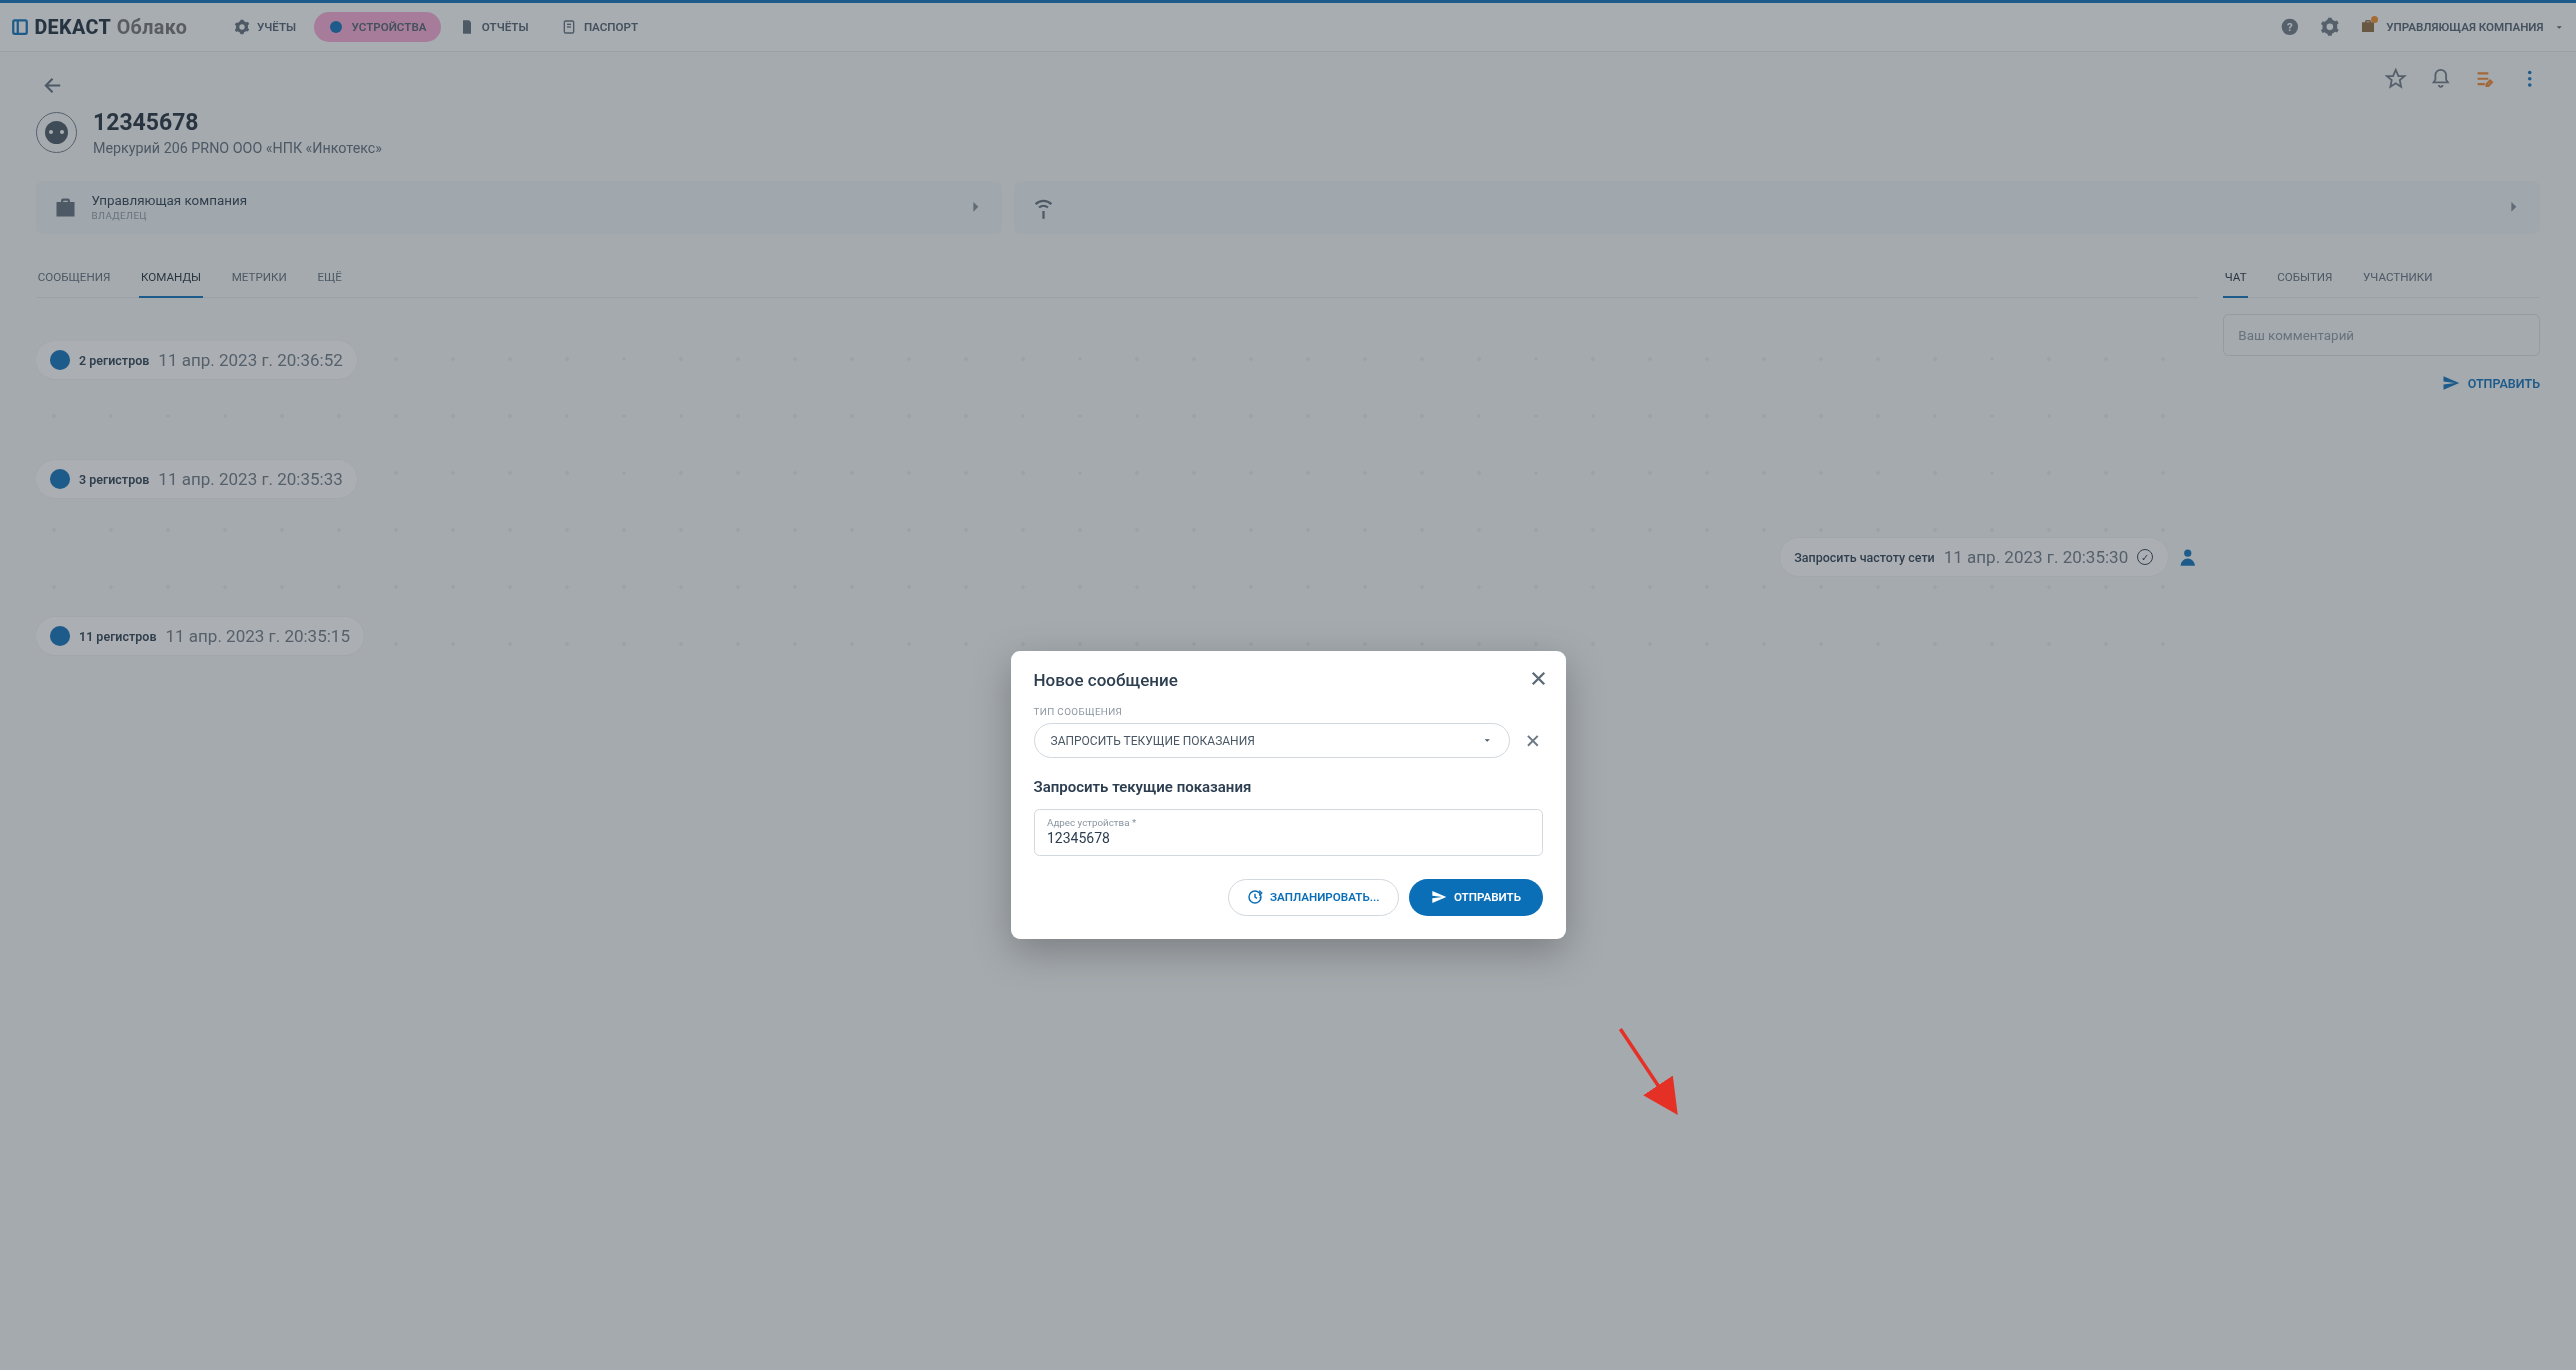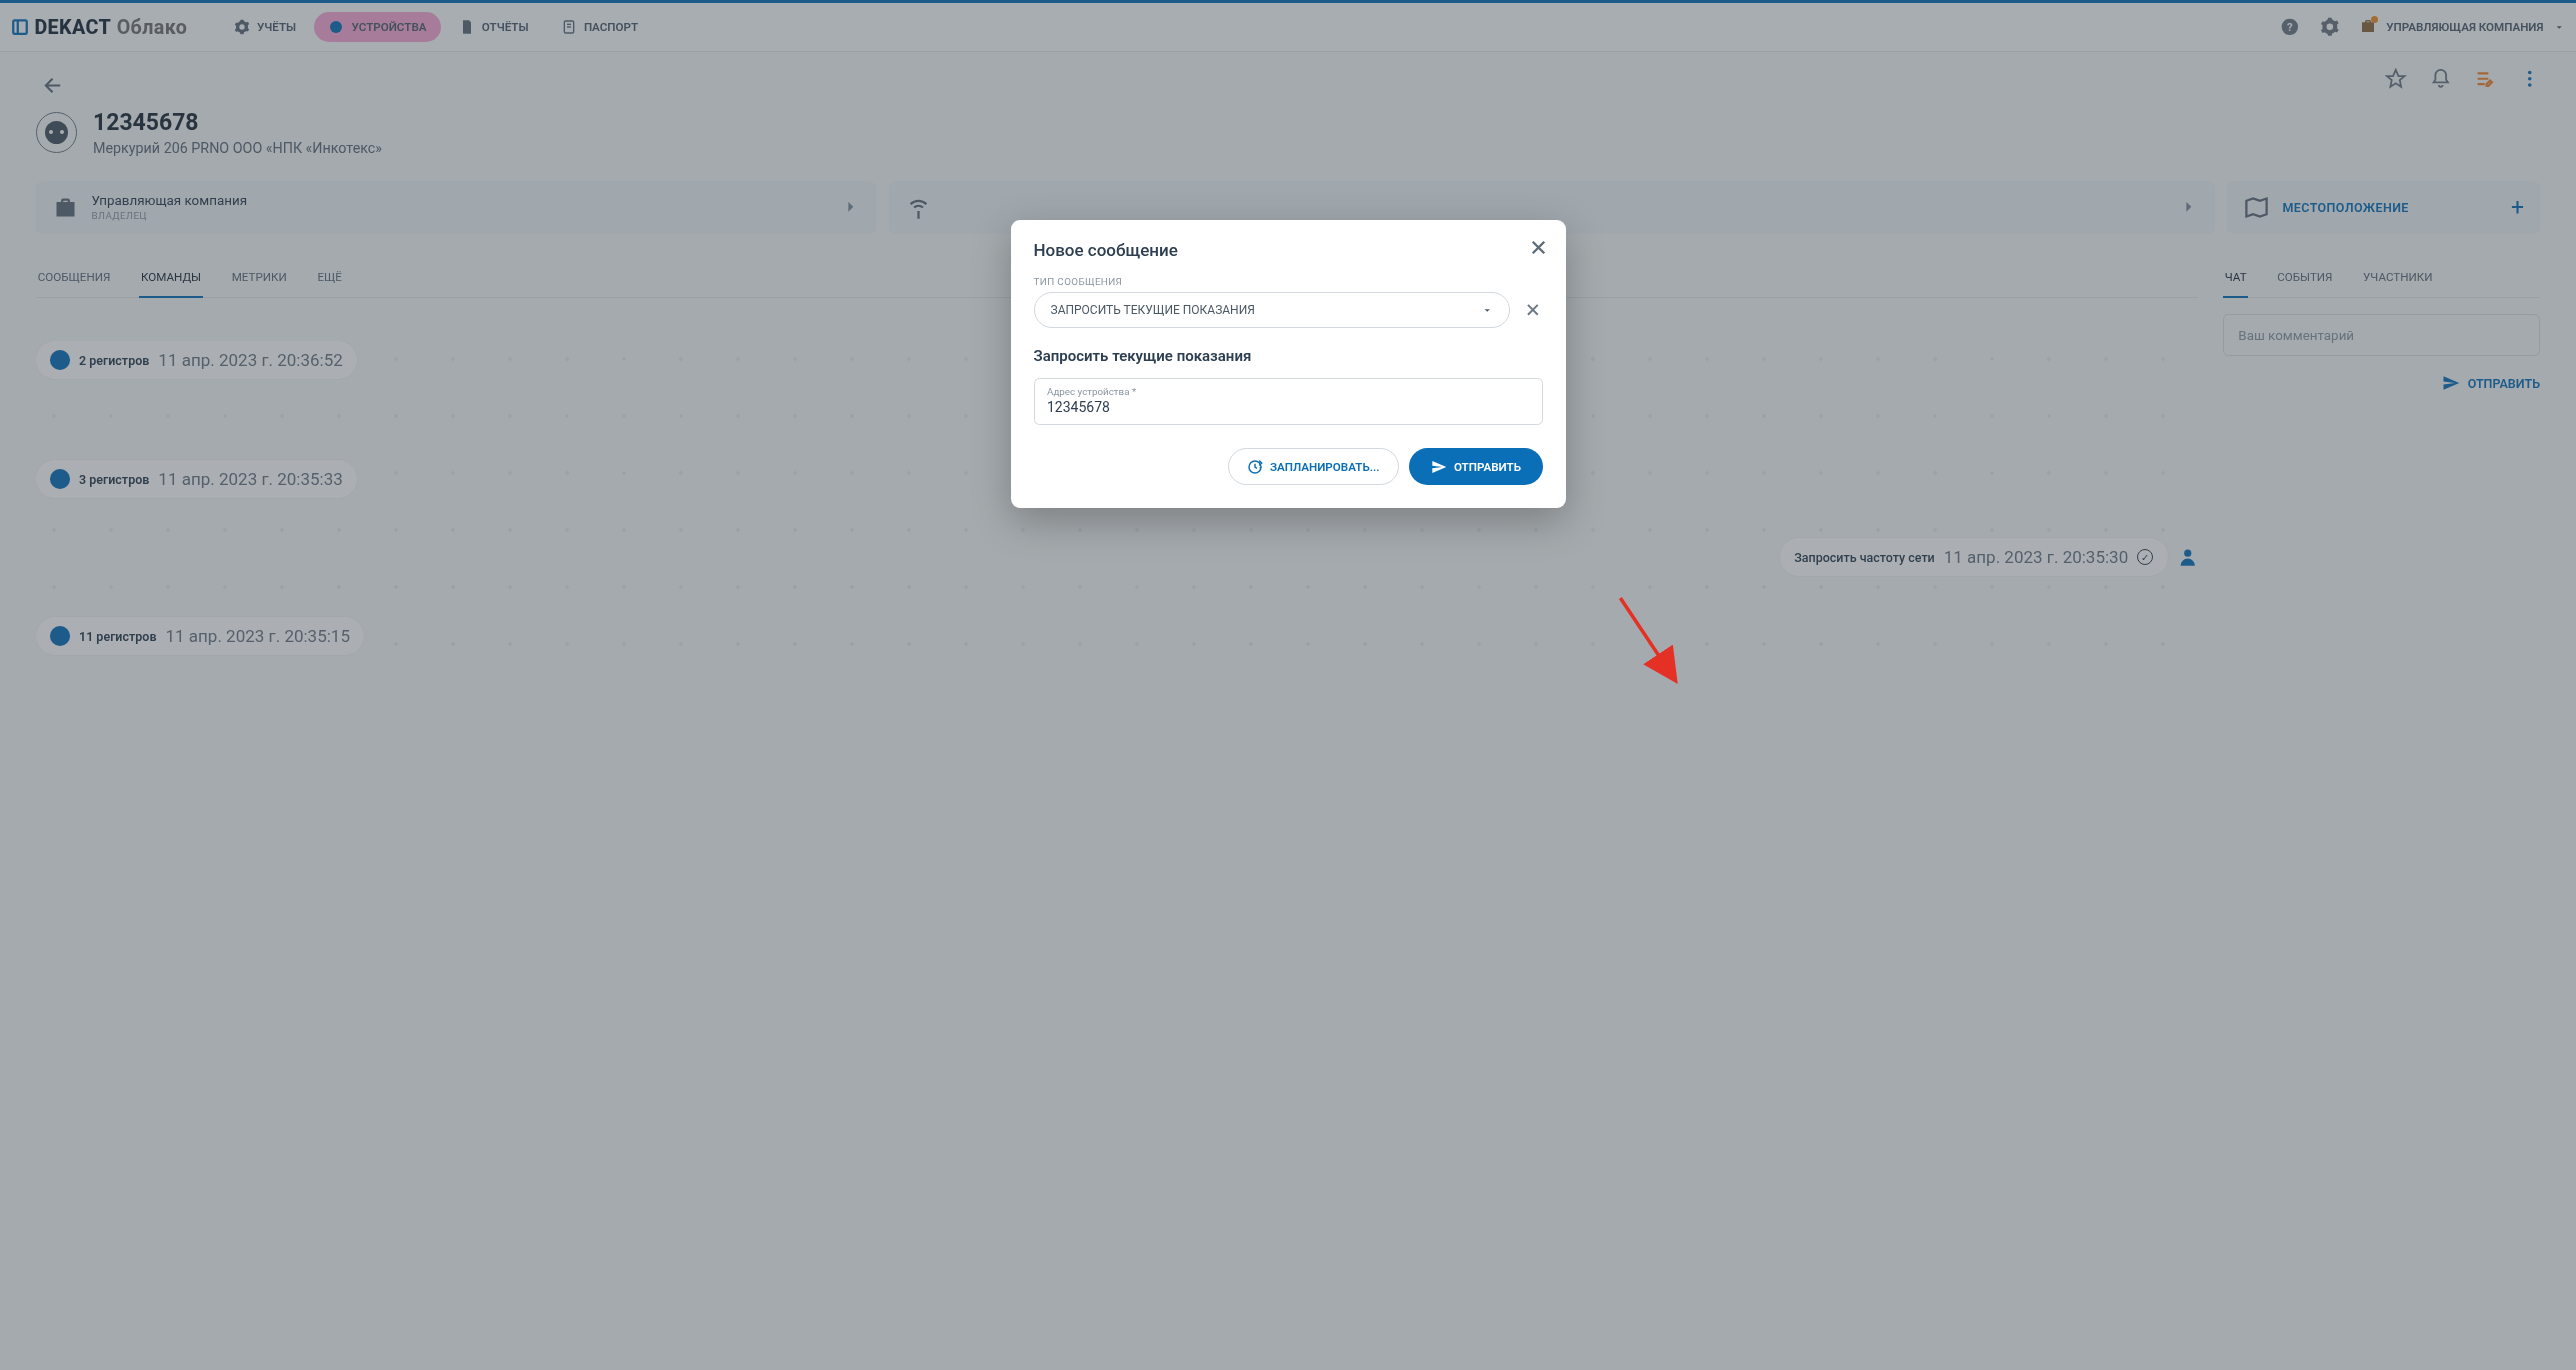--- a/index.html
+++ b/index.html
@@ -67,21 +67,21 @@
   .bubble .txt { font-weight: 600; color: #2c3e50; }
   .ok-ico { width: 16px; height: 16px; border: 1.4px solid #2c3e50; border-radius: 50%; display:inline-flex; align-items:center; justify-content:center; font-size:9.8px; }
   .person-ico { width: 21.5px; height: 21.5px; color: #0b6fb8; margin-left: 9px; }
 
   .right-col .tabs { gap: 27px; }
   .comment-box { margin-top: 16px; border: 0.9px solid #d7dde3; border-radius: 5.4px; padding: 12.5px 14.3px; color: #8a96a1; font-size: 13.4px; }
   .send-row { display: flex; justify-content: flex-end; margin-top: 18px; }
   .send-link { display: flex; align-items: center; gap: 7.2px; color: #0b6fb8; font-weight: 600; font-size: 12.5px; cursor: pointer; }
 
   
-  .overlay { position: absolute; inset: 0; background: rgba(55,65,75,.42); display: flex; align-items: flex-start; justify-content: center; padding-top: 220px; }
+  .overlay { position: absolute; inset: 0; background: rgba(55,65,75,.42); display: flex; align-items: center; justify-content: center; padding-top: 220px; }
   .modal { width: 555px; background: #fff; border-radius: 9px; padding: 19.7px 23px 23px 23px; box-shadow: 0 12.5px 39px rgba(0,0,0,.25); position: relative; }
   .modal h2 { font-size: 17px; font-weight: 500; color: #2c3e50; }
   .modal .close { position: absolute; right: 16px; top: 16px; width: 23px; height: 23px; color: #5d6b78; cursor: pointer; }
   .field-label { font-size: 9.8px; color: #8a96a1; letter-spacing: 0.4px; margin-top: 16px; margin-bottom: 5.4px; }
   .select-row { display: flex; gap: 12.5px; align-items: center; }
   .select-box { flex: 1; border: 0.9px solid #d2d8de; border-radius: 19.7px; padding: 9.8px 16px; display: flex; align-items: center; justify-content: space-between; font-size: 12px; color: #4a5865; cursor: pointer; }
   .clear-x { width: 19.7px; height: 19.7px; color: #6c7884; cursor: pointer; }
   .section-title { font-size: 15px; font-weight: 600; color: #2c3e50; margin-top: 19.7px; }
   .input-box { border: 0.9px solid #d2d8de; border-radius: 5.4px; padding: 7.2px 12.5px 9px 12.5px; margin-top: 12.5px; }
   .input-box .lbl { font-size: 9.8px; color: #8a96a1; }
@@ -212,29 +212,20 @@
         </svg>
     </div>
     <div class="card" style="flex:1.6">
       <svg class="card-ico" viewBox="0 0 24 24" fill="none" stroke="currentColor" stroke-width="2">
           <path d="M5 9a10 10 0 0114 0M8 12a6 6 0 018 0M12 15v7"></path>
         </svg>
       <svg class="card-chev" viewBox="0 0 24 24" fill="currentColor">
           <path d="M9 6l6 6-6 6z"></path>
         </svg>
     </div>
-    <div class="card slim card-loc">
-      <svg class="card-ico" viewBox="0 0 24 24" fill="none" stroke="currentColor" stroke-width="2">
-          <path d="M3 6l6-2 6 2 6-2v14l-6 2-6-2-6 2V6z"></path>
-        </svg>
-      <div class="card-main">
-          <div class="line1">МЕСТОПОЛОЖЕНИЕ</div>
-        </div>
-      <span class="card-plus">+</span>
-    </div>
   </div>
 
   <div class="split">
     <div class="left-col">
       <div class="tabs">
         <div class="tab">СООБЩЕНИЯ</div>
         <div class="tab active">КОМАНДЫ</div>
         <div class="tab">МЕТРИКИ</div>
         <div class="tab">ЕЩЁ</div>
       </div>

